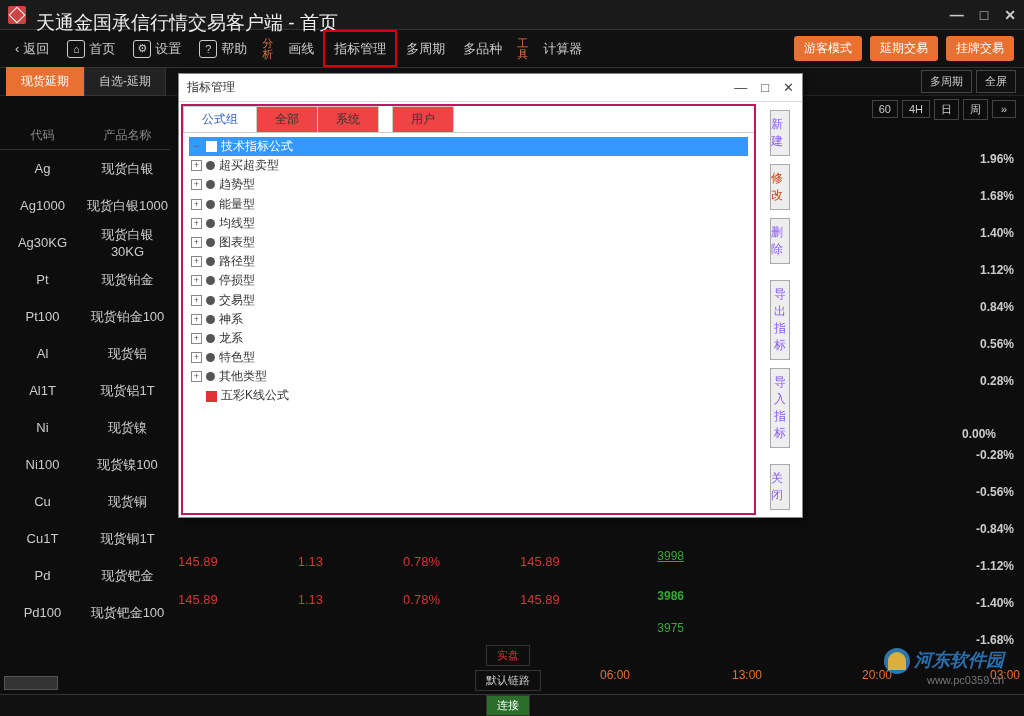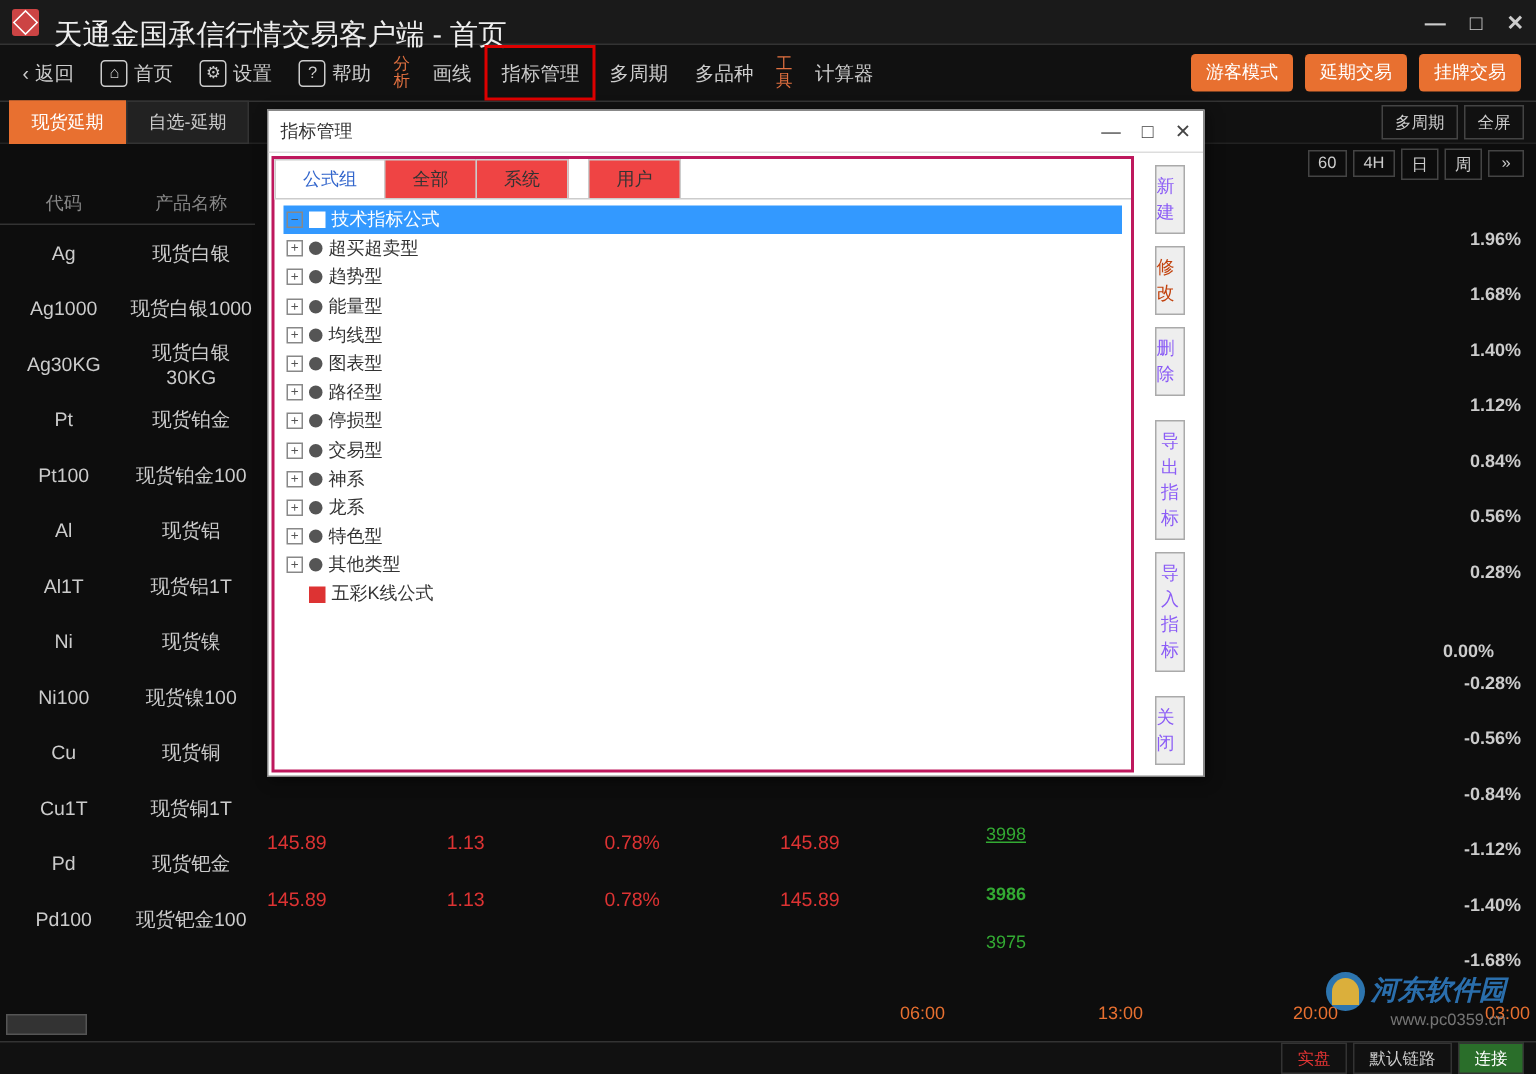--- a/index.html
+++ b/index.html
@@ -40,21 +40,21 @@
 .side-table .row .code { color: #ccc; }
 .side-table .row .name { color: #ccc; }
 
 .main-area { flex: 1; position: relative; background: #0d0d0d; }
 .data-row { position: absolute; left: 8px; display: flex; gap: 80px; font-size: 13px; }
 .data-row span { color: #d33; }
 .pct-col { position: absolute; right: 10px; font-size: 12px; text-align: right; font-weight: bold; }
 .ylabel { position: absolute; right: 340px; color: #3a3; font-size: 12px; }
 .xlabel { position: absolute; bottom: -10px; color: #e87030; font-size: 12px; }
 
-.statusbar { position: absolute; bottom: 0; left: 0; right: 0; height: 22px; background: #111; border-top: 1px solid #333; display: flex; align-items: center; justify-content: flex-end; padding-right: 8px; gap: 4px; }
+.statusbar { position: absolute; bottom: 0; left: 0; right: 0; height: 22px; background: #111; border-top: 1px solid #333; display: flex; align-items: center; justify-content: flex-end; padding-right: 8px; gap: 4px; flex-direction: column; }
 .status-item { padding: 2px 10px; color: #ccc; font-size: 11px; border: 1px solid #333; }
 .status-item.red { color: #d33; }
 .status-item.grn { background: #2a6e2a; color: #fff; }
 
 .watermark { position: absolute; right: 20px; bottom: 30px; color: #3080c8; font-size: 18px; font-style: italic; font-weight: bold; opacity: 0.85; }
 .watermark .sub { font-size: 11px; color: #888; font-style: normal; font-weight: normal; display:block; text-align:right; }
 .wm-icon { display:inline-block; width:26px; height:26px; background:#3388cc; border-radius:50%; position:relative; vertical-align:middle; margin-right:4px; }
 .wm-icon::before { content:""; position:absolute; inset:4px; background:#ffcc44; border-radius:50% 50% 0 0; }
 
 

